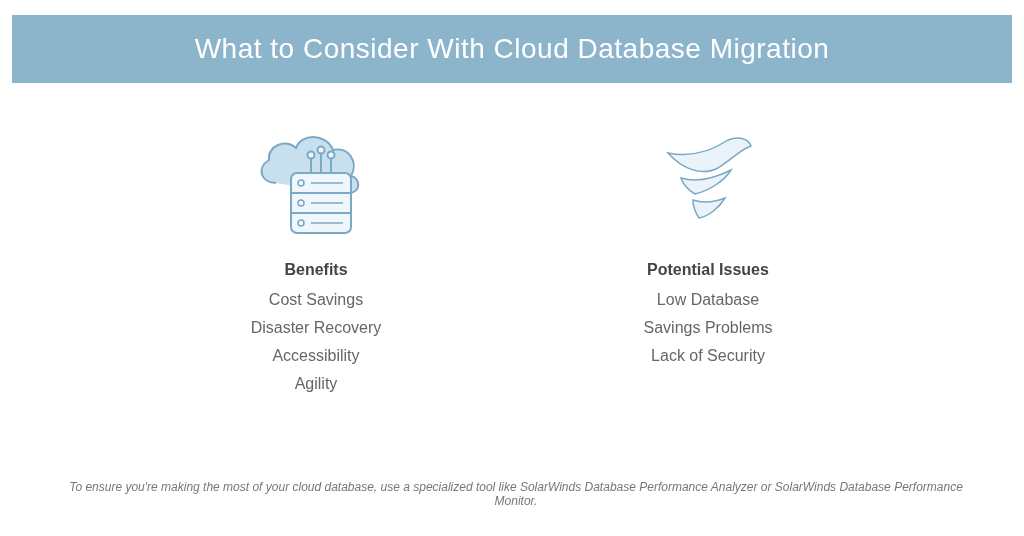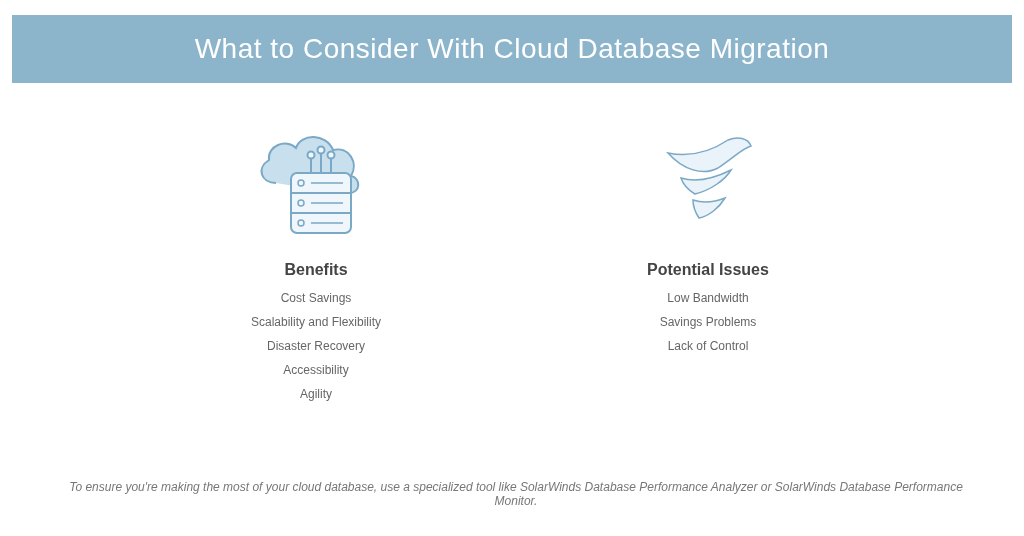--- a/index.html
+++ b/index.html
@@ -46,21 +46,21 @@
       justify-content: center;
       margin-bottom: 18px;
     }
     .col-title {
       font-weight: bold;
       font-size: 16px;
       color: #444;
       margin-bottom: 12px;
     }
     .col-item {
-      font-size: 12px;
+      font-size: 16px;
       color: #666;
       margin-bottom: 10px;
       text-align: center;
     }
     .footer-note {
       position: absolute;
       bottom: 28px;
       left: 8px;
       right: 0;
       text-align: center;
@@ -104,21 +104,20 @@
         <line x1="70" y1="45" x2="70" y2="30" stroke="#7aa8c5" stroke-width="2"></line>
         <circle cx="70" cy="27" r="3.5" fill="#f0f7fc" stroke="#7aa8c5" stroke-width="2"></circle>
         <line x1="80" y1="45" x2="80" y2="25" stroke="#7aa8c5" stroke-width="2"></line>
         <circle cx="80" cy="22" r="3.5" fill="#f0f7fc" stroke="#7aa8c5" stroke-width="2"></circle>
         <line x1="90" y1="45" x2="90" y2="30" stroke="#7aa8c5" stroke-width="2"></line>
         <circle cx="90" cy="27" r="3.5" fill="#f0f7fc" stroke="#7aa8c5" stroke-width="2"></circle>
       </svg>
     </div>
     <div class="col-title">Benefits</div>
     <div class="col-item">Cost Savings</div>
-    <div class="col-item">Scalability and Flexibility</div>
     <div class="col-item">Disaster Recovery</div>
     <div class="col-item">Accessibility</div>
     <div class="col-item">Agility</div>
   </div>
 
   <div class="column">
     <div class="icon-container">
       <svg width="150" height="115" viewBox="0 0 150 115">
         <path d="M 35 25 
                  C 60 30, 80 22, 95 12
@@ -129,20 +128,20 @@
                  C 65 55, 82 50, 98 42
                  C 92 52, 78 62, 62 66
                  C 55 62, 50 56, 48 50 Z" fill="#eaf3f9" stroke="#7aa8c5" stroke-width="1.5"></path>
         <path d="M 60 72
                  C 72 76, 82 74, 92 70
                  C 86 80, 76 88, 66 90
                  C 62 84, 60 78, 60 72 Z" fill="#eaf3f9" stroke="#7aa8c5" stroke-width="1.5"></path>
       </svg>
     </div>
     <div class="col-title">Potential Issues</div>
-    <div class="col-item">Low Bandwidth</div>
+    <div class="col-item">Low Database</div>
     <div class="col-item">Savings Problems</div>
-    <div class="col-item">Lack of Control</div>
+    <div class="col-item">Lack of Security</div>
   </div>
 
 </div>
 
 <div class="footer-note">To ensure you're making the most of your cloud database, use a specialized tool like SolarWinds Database Performance Analyzer or SolarWinds Database Performance Monitor.</div>
 
 </body></html>

